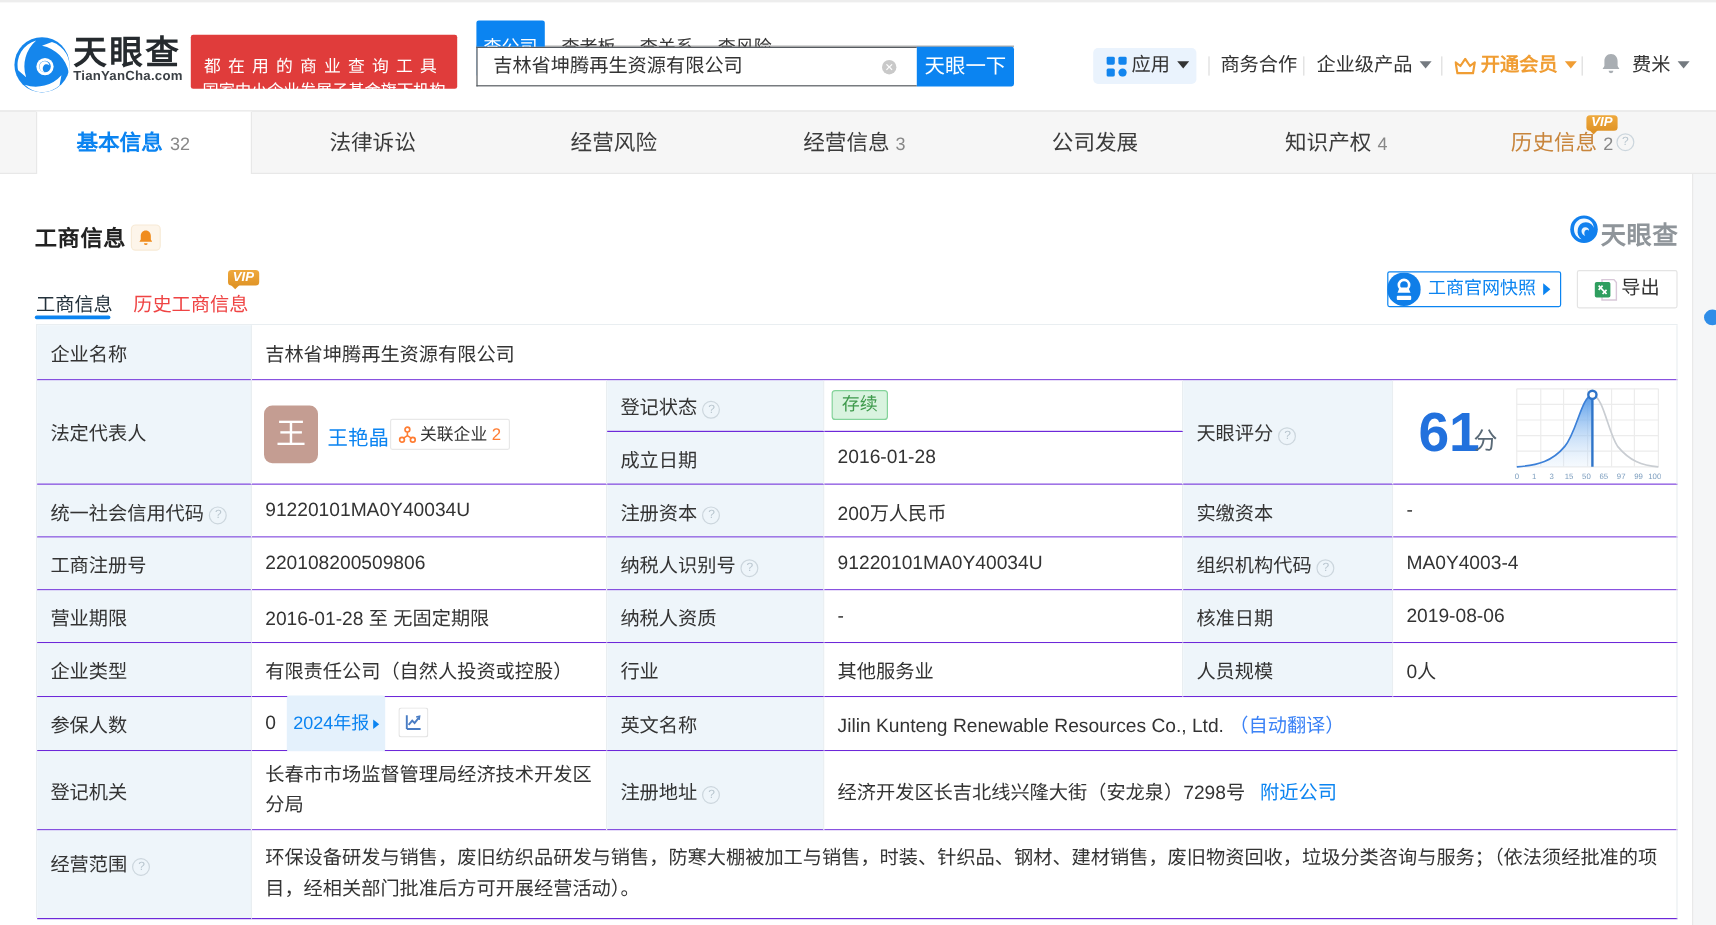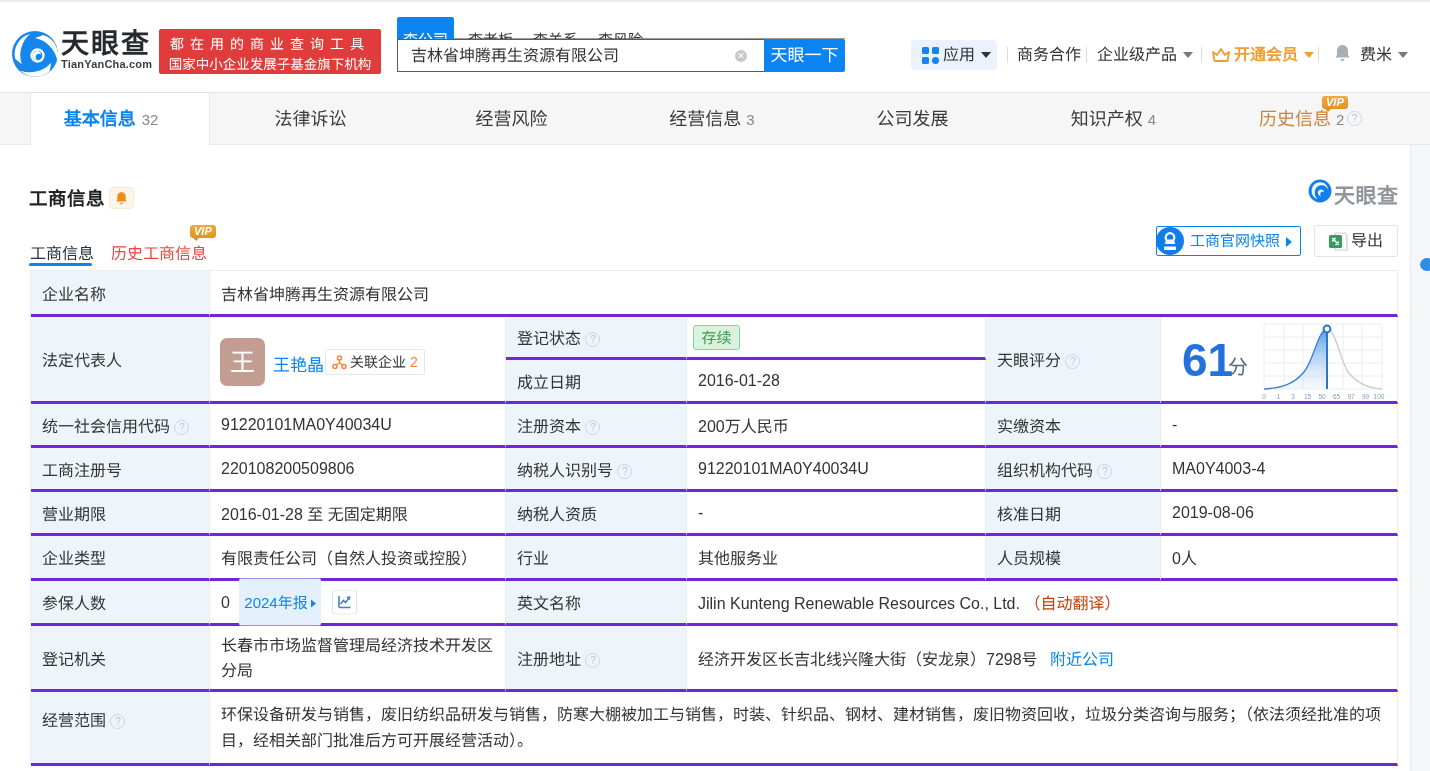--- a/index.html
+++ b/index.html
@@ -7,21 +7,21 @@
 html,body{width:1430px;height:771px;overflow:hidden;background:#fff;
   font-family:"Liberation Sans",sans-serif;-webkit-font-smoothing:antialiased;}
 .abs{position:absolute;}
 body{position:relative;}
 
 #header{position:absolute;left:0;top:0;width:1430px;height:92px;background:#fff;border-top:2px solid #ededed;}
 .tyc-logo-txt{position:absolute;left:61px;top:26px;width:100px;}
 .tyc-logo-txt .cn{font-size:28px;font-weight:700;color:#252a2e;letter-spacing:2px;line-height:32px;}
 .tyc-logo-txt .en{font-size:11px;font-weight:700;color:#3a3f44;letter-spacing:.2px;margin-top:-2px;}
 #redbox{position:absolute;left:159px;top:27px;width:222px;height:45px;background:#e03c3b;border-radius:2px;color:#fff;text-align:center;}
-#redbox .l1{font-size:14px;line-height:22px;letter-spacing:6px;margin-top:4px;}
+#redbox .l1{font-size:14px;line-height:22px;letter-spacing:6px;margin-top:15px;}
 #redbox .l2{font-size:13.5px;line-height:20px;letter-spacing:0;}
 
 #stabs{position:absolute;left:397px;top:15px;width:448px;height:22px;border-bottom:1px solid #9b9b9b;}
 .stab{display:inline-block;font-size:15px;color:#363636;line-height:22px;vertical-align:top;margin-right:8px;padding:12px 6px;}
 .stab.act{background:#0b84f1;color:#fff;border-radius:2px 2px 0 0;}
 #sinput{position:absolute;left:397px;top:37px;width:367px;height:33px;border:1px solid #565b60;border-right:none;background:#fff;font-size:16px;color:#333;line-height:31px;padding-left:13px;}
 #sclear{position:absolute;left:735px;top:48px;width:12px;height:12px;border-radius:50%;background:#c9c9c9;color:#fff;font-size:9px;line-height:12px;text-align:center;}
 #sbtn{position:absolute;left:764px;top:37px;width:81px;height:33px;background:#0b84f1;border-radius:0 2px 2px 0;color:#fff;font-size:17px;text-align:center;line-height:33px;}
 
 #appbtn{position:absolute;left:911px;top:38px;width:86px;height:30px;background:#eaf3fd;border-radius:4px;font-size:16px;color:#333;line-height:30px;padding-left:32px;}
@@ -49,21 +49,21 @@
 .vipbadge:after{content:"";position:absolute;left:2px;bottom:-3px;border-left:4px solid transparent;border-right:4px solid transparent;border-top:4px solid #e09427;}
 .qcirc{display:inline-block;width:15px;height:15px;border:1px solid #ccd6dd;border-radius:50%;color:#b9c6cf;font-size:10px;line-height:13px;text-align:center;vertical-align:1px;}
 
 #snapbtn{position:absolute;left:1156px;top:226px;width:145px;height:30px;border:1px solid #0b84f1;border-radius:2px;background:#fff;color:#0b84f1;font-size:15px;line-height:28px;padding-left:33px;}
 #expbtn{position:absolute;left:1314px;top:225px;width:84px;height:32px;border:1px solid #e4e4e4;border-radius:2px;background:#fff;color:#333;font-size:16px;line-height:30px;padding-left:36px;}
 
 #wmark{position:absolute;left:1308px;top:179px;}
 #wmark .t{position:absolute;left:26px;top:0px;width:70px;font-size:21px;font-weight:700;color:#8f959a;letter-spacing:0.5px;white-space:nowrap;}
 
 #tbl{position:absolute;left:30px;top:270px;width:1368px;height:495px;}
-.c{position:absolute;border-right:1px solid #e9eef1;border-bottom:3px solid #6d28d9;font-size:16px;color:#333;}
+.c{position:absolute;border-right:1px solid #e9eef1;border-bottom:1px solid #6d28d9;font-size:16px;color:#333;}
 .lb{background:#eef5fa;padding:0 10px 0 11px;}
 .lb .tx{position:absolute;left:11px;top:50%;transform:translateY(-50%);white-space:nowrap;}
 .vl{background:#fff;}
 .vl .tx{position:absolute;left:11px;top:50%;transform:translateY(-50%);white-space:nowrap;}
 a.bl{color:#0b84f1;text-decoration:none;}
 </style>
 </head>
 <body>
 
 <div id="header">
@@ -326,21 +326,21 @@
           <rect x="0.5" y="0.5" width="24" height="24" rx="2" fill="#fff" stroke="#e3e3e3"></rect>
           <path d="M7 6.5 V18 M7 18 H18.5" stroke="#4a7dc4" stroke-width="1.6" fill="none"></path>
           <path d="M8.5 14.5 L11.5 11 L13.5 13 L17 8.5" stroke="#4a7dc4" stroke-width="1.6" fill="none"></path>
           <path d="M14.8 8 L17.6 7.5 L17.2 10.4" fill="none" stroke="#4a7dc4" stroke-width="1.4"></path>
         </svg></span>
   </div>
   <div class="c lb" style="left:475px;top:310px;width:181px;height:45px">
       <span class="tx">英文名称</span>
     </div>
   <div class="c vl" style="left:656px;top:310px;width:711px;height:45px">
-      <span class="tx">Jilin Kunteng Renewable Resources Co., Ltd. <span style="color:#c2410c">（自动翻译）</span></span>
+      <span class="tx">Jilin Kunteng Renewable Resources Co., Ltd. <span style="color:#3b82f6">（自动翻译）</span></span>
     </div>
 
   <div class="c lb" style="left:0;top:355px;width:179px;height:66px">
       <span class="tx">登记机关</span>
     </div>
   <div class="c vl" style="left:179px;top:355px;width:296px;height:66px">
       <span class="tx" style="white-space:normal;width:280px;line-height:25px;display:block">长春市市场监督管理局经济技术开发区分局</span>
     </div>
   <div class="c lb" style="left:475px;top:355px;width:181px;height:66px">
       <span class="tx">注册地址 <span class="qcirc">?</span></span>

